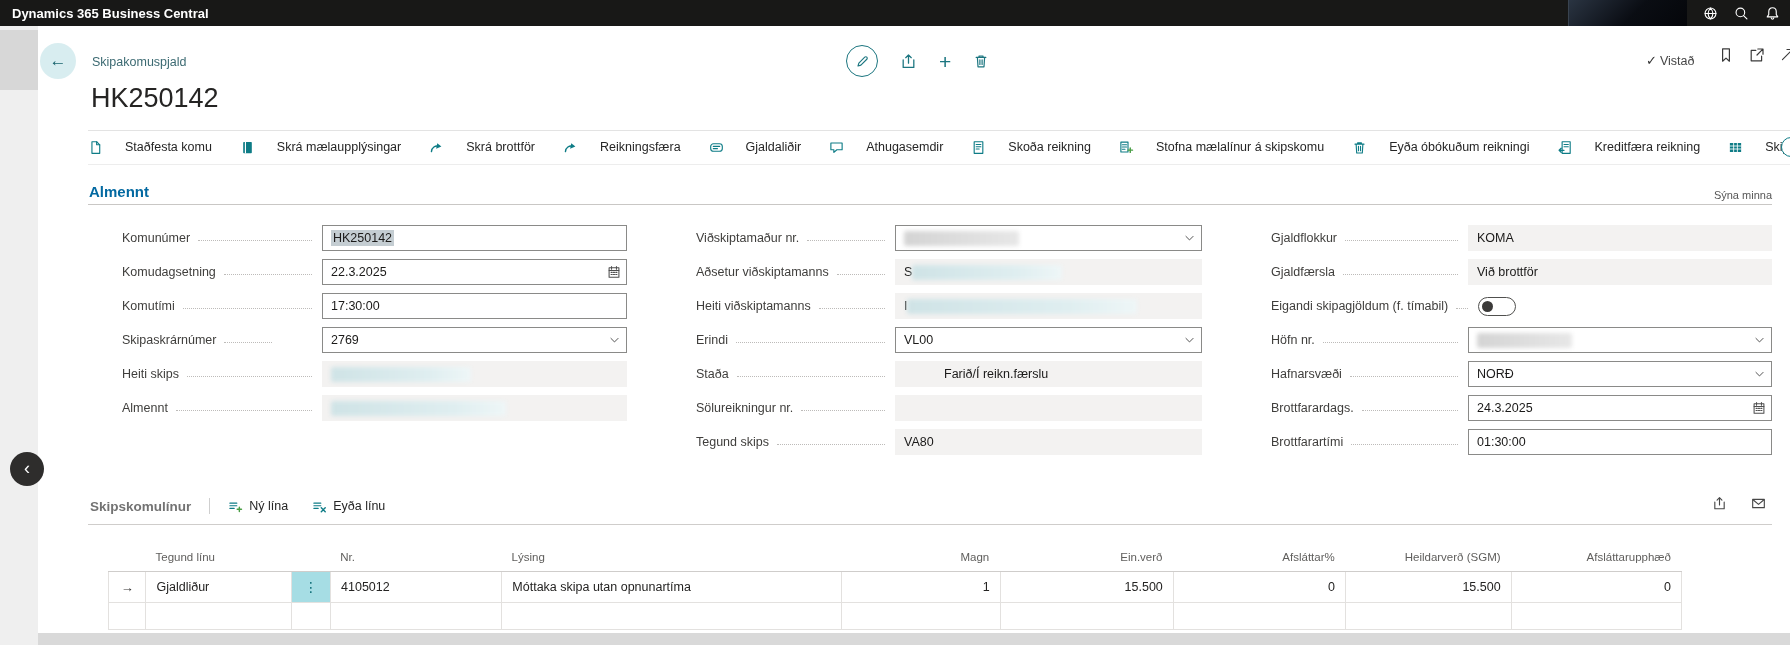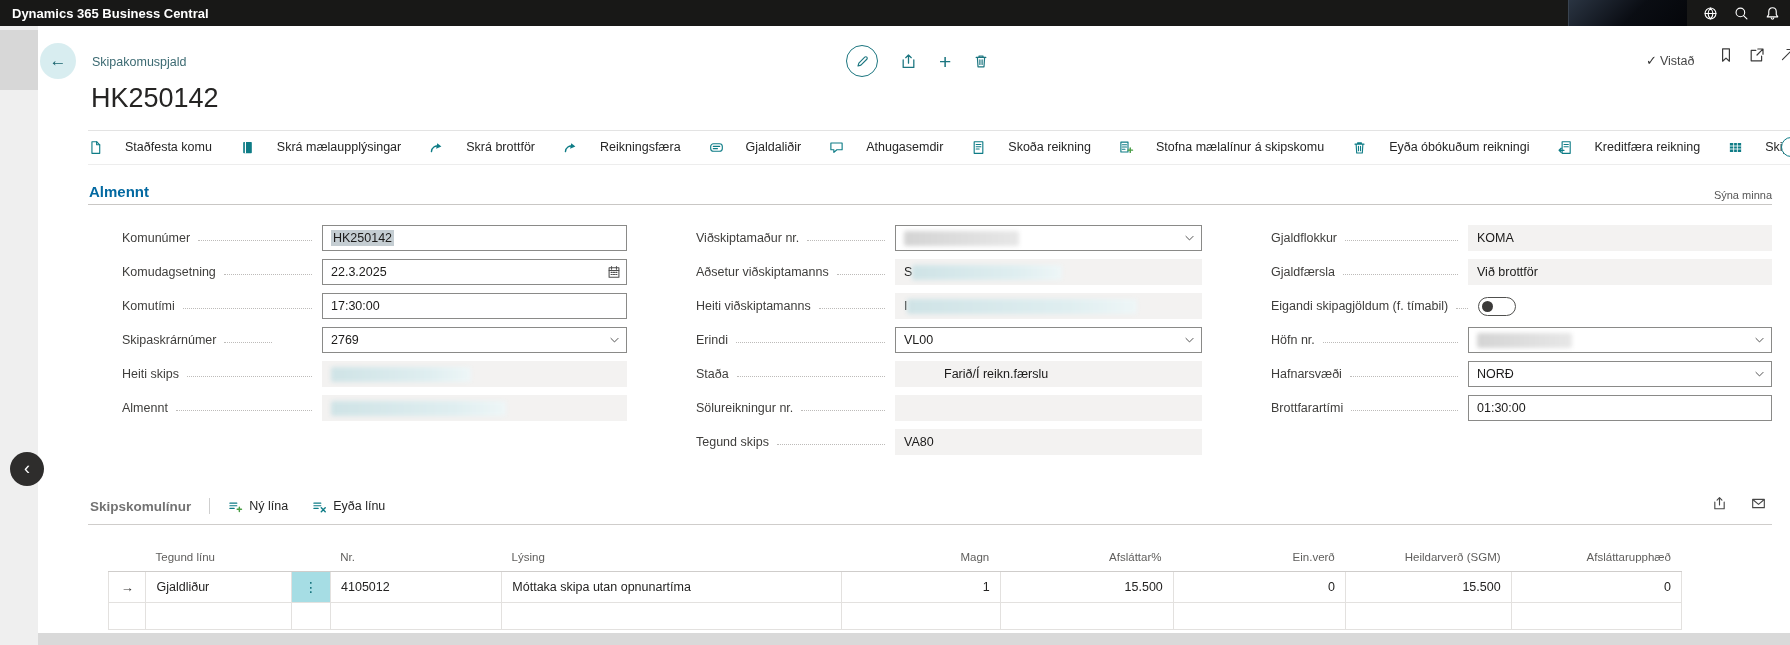--- a/index.html
+++ b/index.html
@@ -451,20 +451,34 @@
         <div class="ctl box" style="width: var(--cw);">
           <span>NORÐ</span>
           <span class="tail ic" style="width:13px;height:13px">
             <svg viewBox="0 0 16 16" fill="none" stroke="currentColor" stroke-width="1.2" stroke-linecap="round" stroke-linejoin="round">
               <path d="M3.6 6l4.4 4.4L12.4 6"></path>
             </svg>
           </span>
         </div>
       </div>
       <div class="frow">
+        <span class="flabel">Brottfarardags.</span>
+        <span class="leader"></span>
+        <div class="ctl box" style="width: var(--cw);">
+          <span>24.3.2025</span>
+          <span class="tail ic" style="width:14px;height:14px">
+            <svg viewBox="0 0 16 16" fill="none" stroke="currentColor" stroke-width="1.2" stroke-linecap="round" stroke-linejoin="round">
+              <rect x="2.4" y="3.2" width="11.2" height="10.8"></rect>
+              <path d="M2.4 6.2h11.2M5.2 1.6v3.2M10.8 1.6v3.2"></path>
+              <path d="M4.6 8.4h1.4M7.3 8.4h1.4M10 8.4h1.4M4.6 10.9h1.4M7.3 10.9h1.4M10 10.9h1.4"></path>
+            </svg>
+          </span>
+        </div>
+      </div>
+      <div class="frow">
         <span class="flabel">Brottfarartími</span>
         <span class="leader"></span>
         <div class="ctl box" style="width: var(--cw);">
           <span>01:30:00</span>
         </div>
       </div>
     </div>
 
   <div class="part-head">
     <span class="part-title">Skipskomulínur</span>
@@ -507,22 +521,22 @@
   <div class="rule part-rule"></div>
 
   <div class="ltable" id="ltable">
       <div class="trow thead">
         <div class="tcell al-c" style="width: 40px;"></div>
         <div class="tcell al-l" style="width: 155px;">Tegund línu</div>
         <div class="tcell al-c" style="width: 42px;"></div>
         <div class="tcell al-l" style="width: 183px;">Nr.</div>
         <div class="tcell al-l" style="width: 365px;">Lýsing</div>
         <div class="tcell al-r" style="width: 169px;">Magn</div>
+        <div class="tcell al-r" style="width: 185px;">Ein.verð</div>
         <div class="tcell al-r" style="width: 184px;">Afsláttar%</div>
-        <div class="tcell al-r" style="width: 185px;">Ein.verð</div>
         <div class="tcell al-r" style="width: 177px;">Heildarverð (SGM)</div>
         <div class="tcell al-r" style="width: 182px;">Afsláttarupphæð</div>
       </div>
       <div class="trow tdata">
         <div class="tcell al-c" style="width: 40px;">
           <span class="row-arrow">→</span>
         </div>
         <div class="tcell al-l" style="width: 155px;">Gjaldliður</div>
         <div class="tcell al-c menu-on" style="width: 42px;">⋮</div>
         <div class="tcell al-l" style="width: 183px;">4105012</div>

